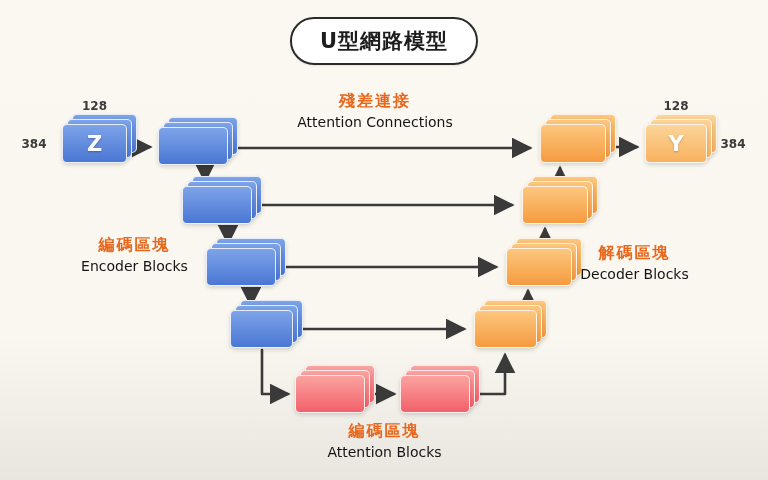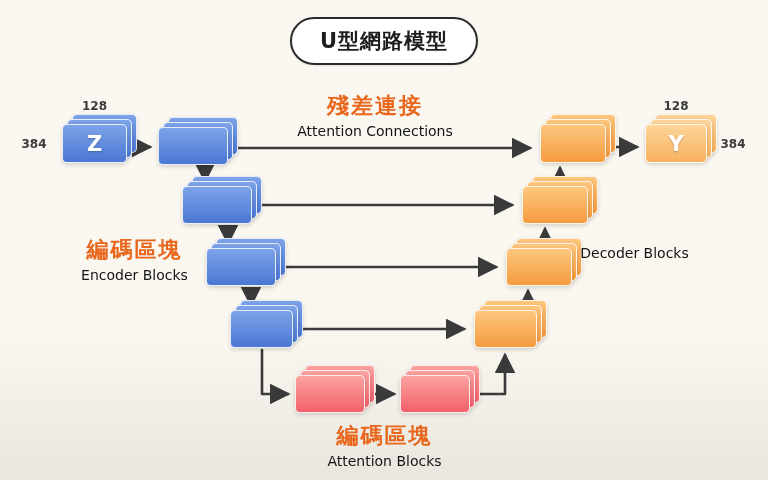--- a/index.html
+++ b/index.html
@@ -35,21 +35,21 @@
     color:#ffffff;font-size:21px;font-weight:bold;
     text-shadow:0 1px 2px rgba(0,0,0,.25);
   }
   .out .layer{background:linear-gradient(180deg,#fcd49a 0%,#f8b25e 100%);}
   
   .dim{
     position:absolute;font-size:12px;font-weight:bold;color:#3a3a3a;text-align:center;
   }
   
   .lbl{position:absolute;text-align:center;}
-  .lbl .zh{font-size:22px;font-weight:bold;color:var(--accent,#e8671c);letter-spacing:2px;}
+  .lbl .zh{font-size:16px;font-weight:bold;color:var(--accent,#e8671c);letter-spacing:2px;}
   .lbl .en{font-size:14px;color:#141414;margin-top:2px;}
   
   .arrows{position:absolute;left:0;top:0;}
 </style>
 </head>
 <body>
 
 <div class="canvas">
 
   <svg class="arrows" width="768" height="480">
@@ -157,20 +157,21 @@
     <div class="zh">殘差連接</div>
     <div class="en">Attention Connections</div>
   </div>
 
   <div class="lbl" style="left:52px;top:235px;width:165px;">
     <div class="zh">編碼區塊</div>
     <div class="en">Encoder Blocks</div>
   </div>
 
   <div class="lbl" style="left:552px;top:243px;width:165px;">
+    <div class="zh">解碼區塊</div>
     <div class="en">Decoder Blocks</div>
   </div>
 
   <div class="lbl" style="left:292px;top:421px;width:185px;">
     <div class="zh">編碼區塊</div>
     <div class="en">Attention Blocks</div>
   </div>
 
 </div>
 

